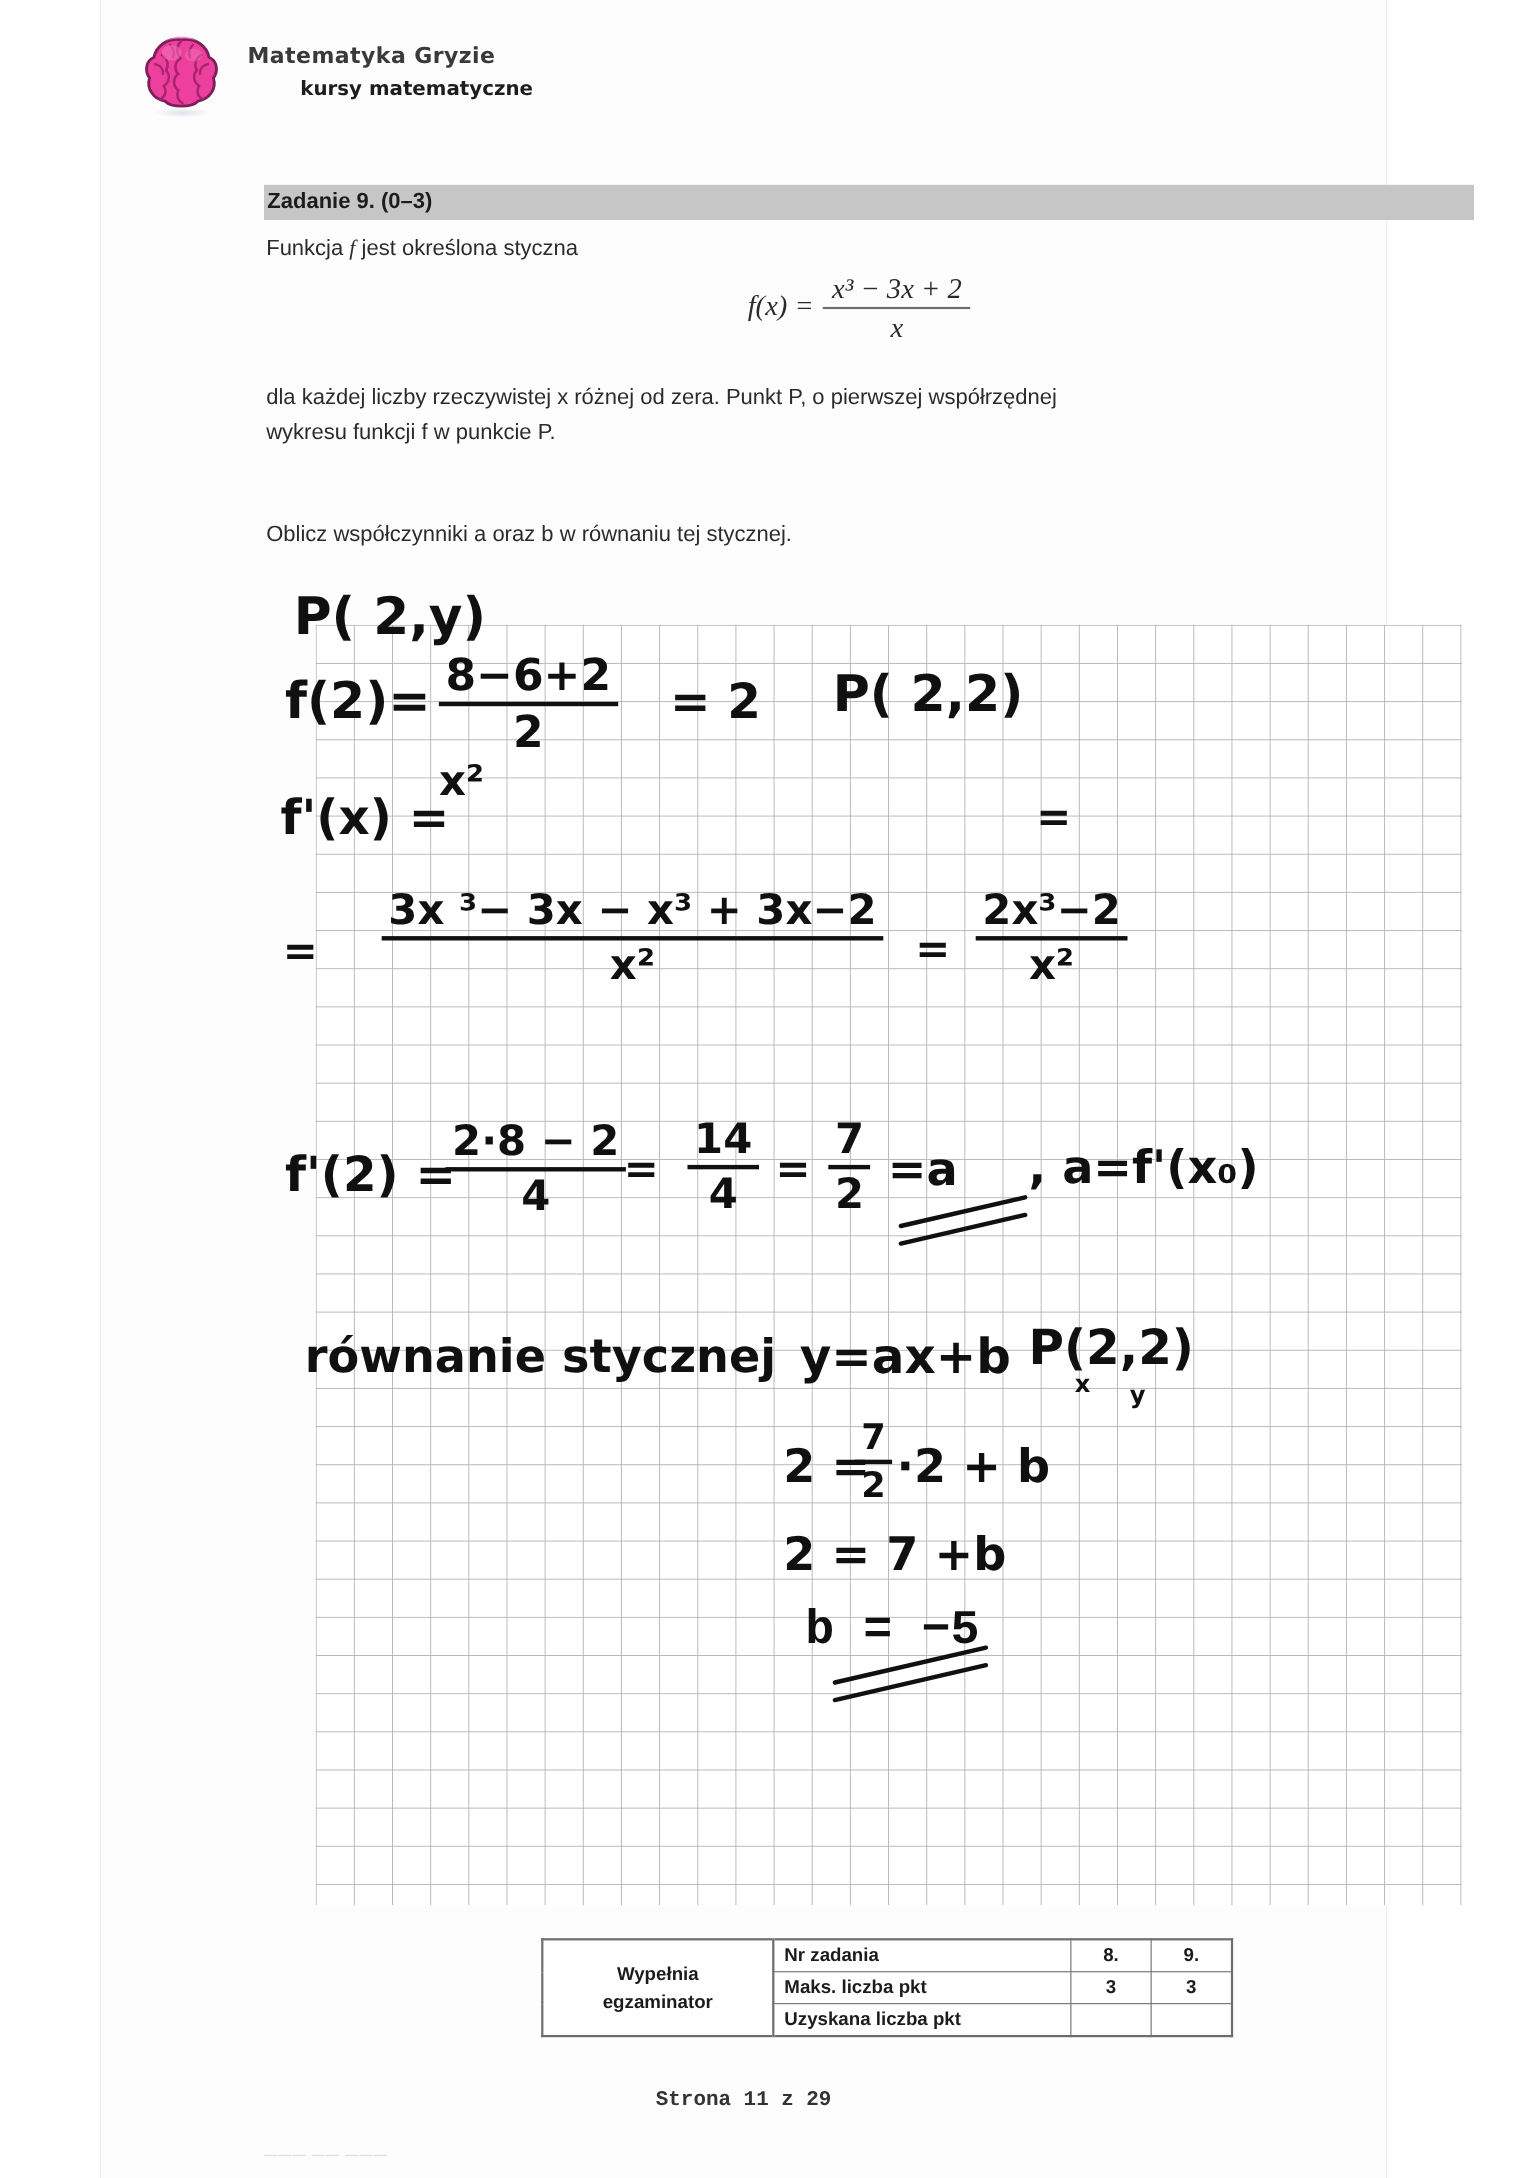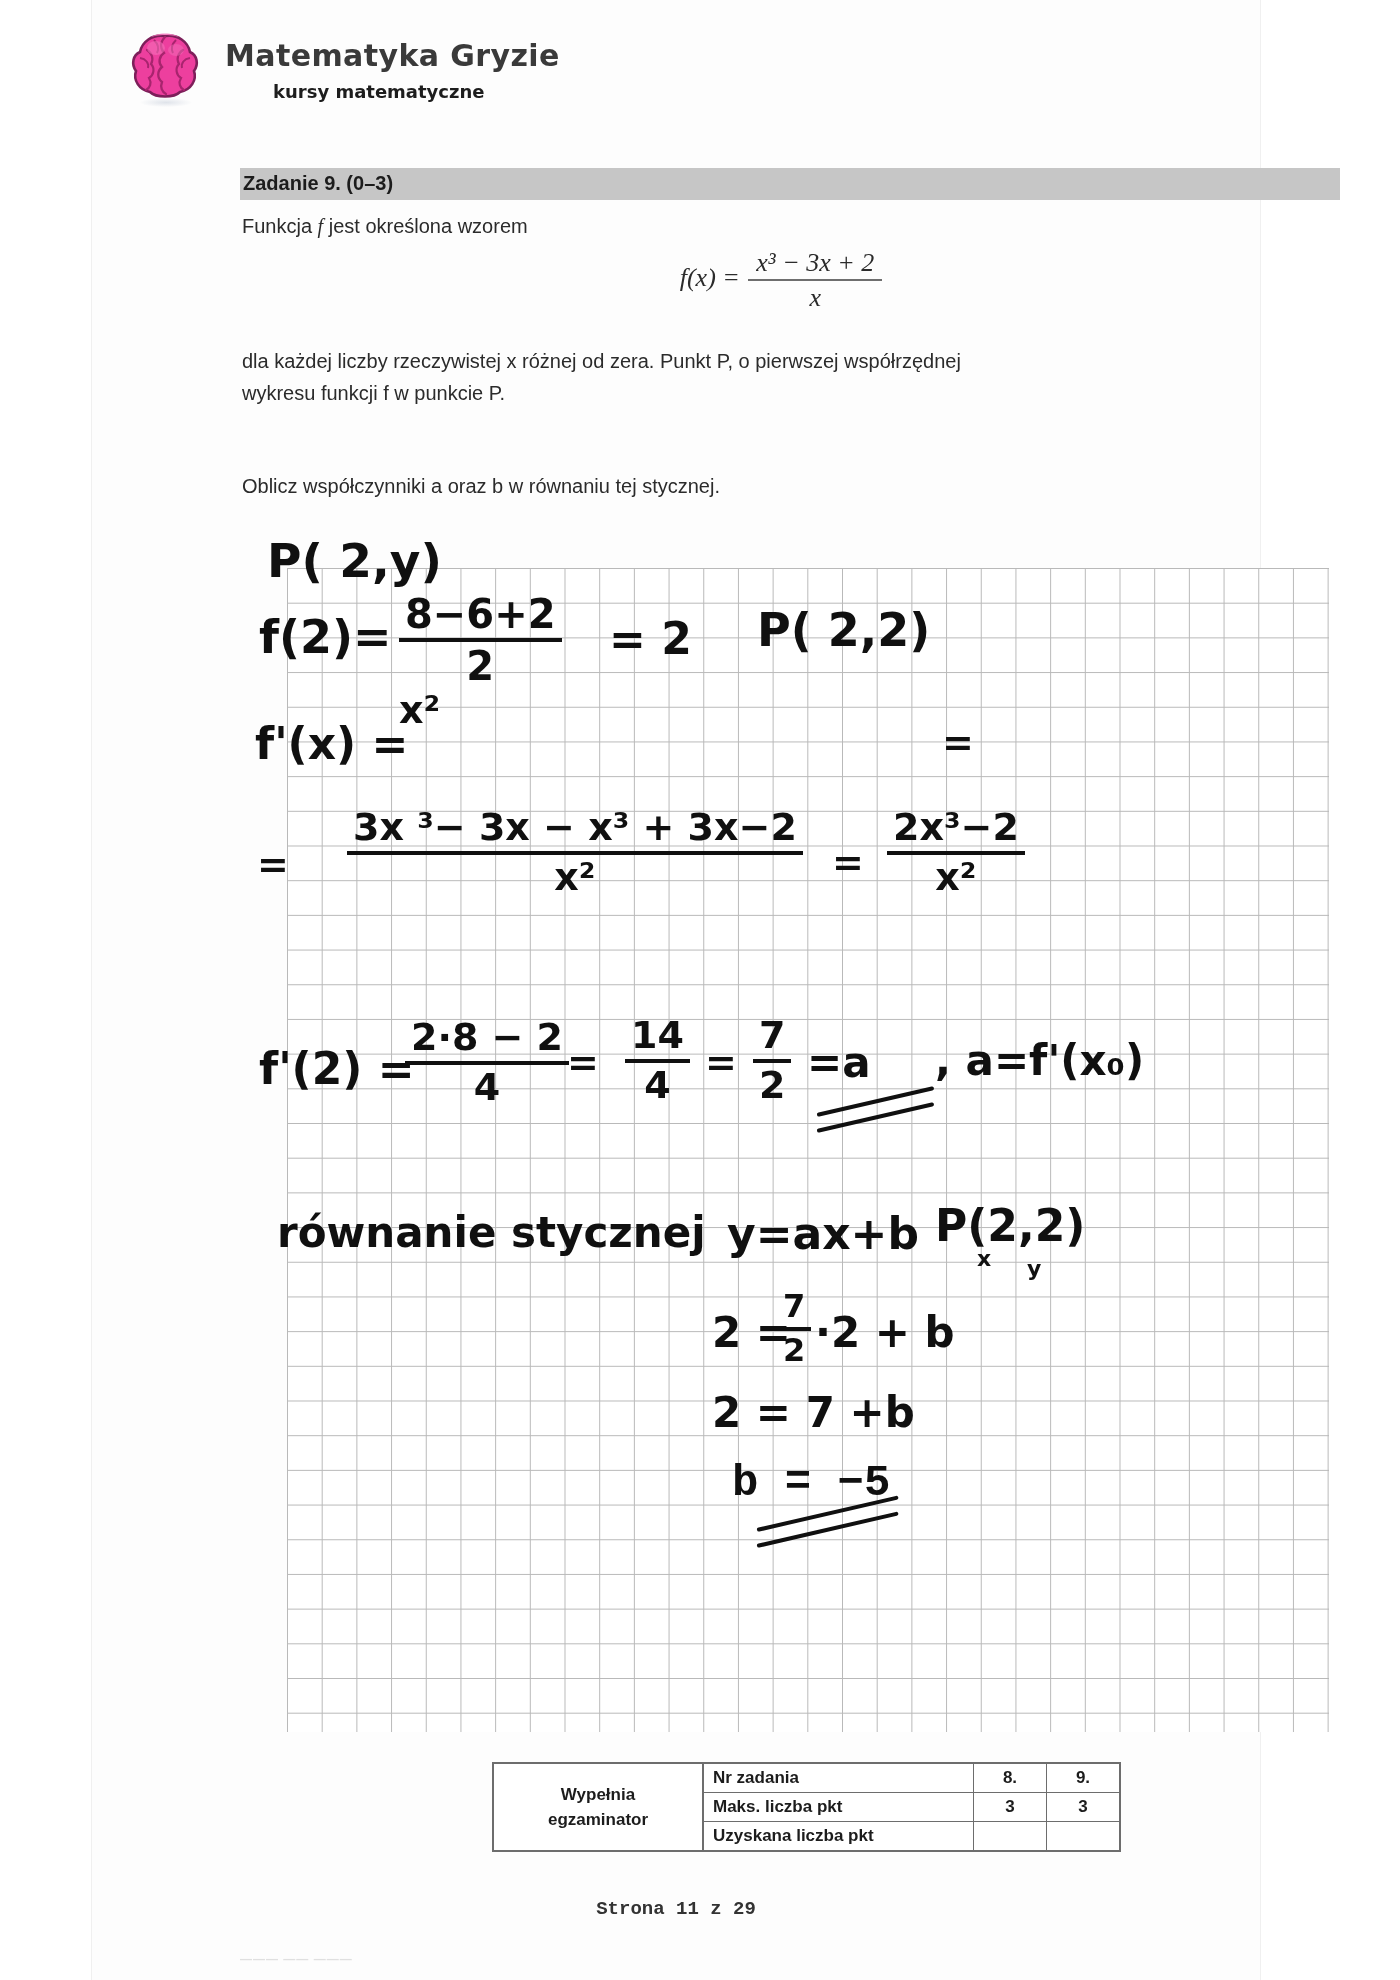--- a/index.html
+++ b/index.html
@@ -26,21 +26,21 @@
   }
   .brain-wrap{position:relative;width:74px;height:90px;}
   .brain-wrap svg{display:block;}
   .brain-shadow{
     position:absolute;left:12px;top:70px;width:52px;height:9px;
     border-radius:50%;
     background:radial-gradient(ellipse at center,#dfe3ea 0%,rgba(240,242,246,0) 72%);
   }
   .brand-text{margin-left:23px;padding-top:12px;}
   .brand-title{
-    font-size:30px;font-weight:700;color:#3a3a3a;
+    font-size:20px;font-weight:700;color:#3a3a3a;
     letter-spacing:.4px;line-height:1.05;
     font-family:"DejaVu Sans", sans-serif;
   }
   .brand-sub{
     font-size:18px;font-weight:700;color:#1d1d1d;
     margin-top:9px;margin-left:48px;
     font-family:"DejaVu Sans", sans-serif;
   }
 
   
@@ -175,21 +175,21 @@
   </div>
 
   <div class="task-bar">
     <span>Zadanie 9. (0–3)</span>
   </div>
 
   <div class="task-text">
     <p class="para">
       <span>Funkcja</span>
       <span class="it">f</span>
-      <span>jest określona wzorem</span>
+      <span>jest określona styczna</span>
     </p>
   </div>
 
   <div class="formula">
     <span class="it-s">f(x) =</span>
     <span class="frac">
       <span class="num it-s">x³ − 3x + 2</span>
       <span class="den it-s">x</span>
     </span>
   </div>

